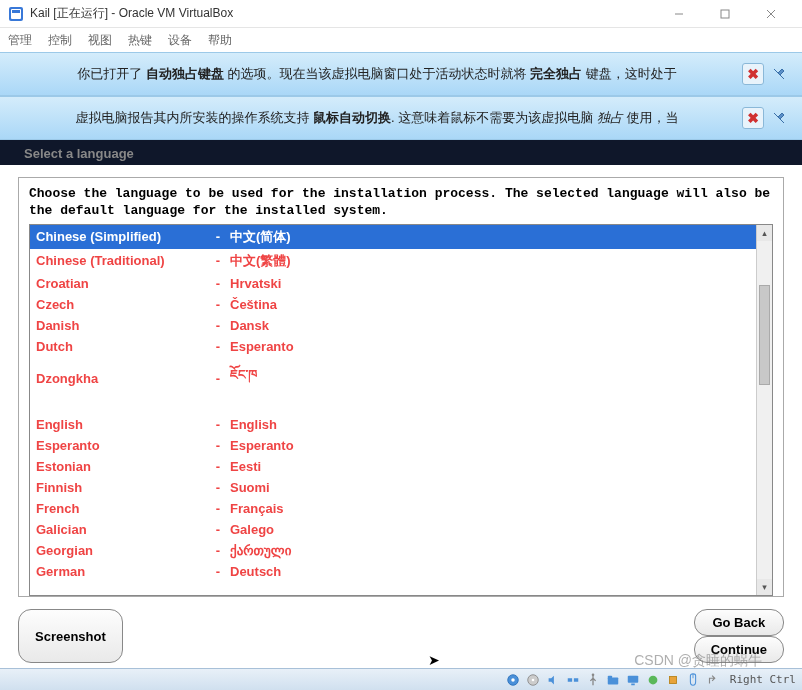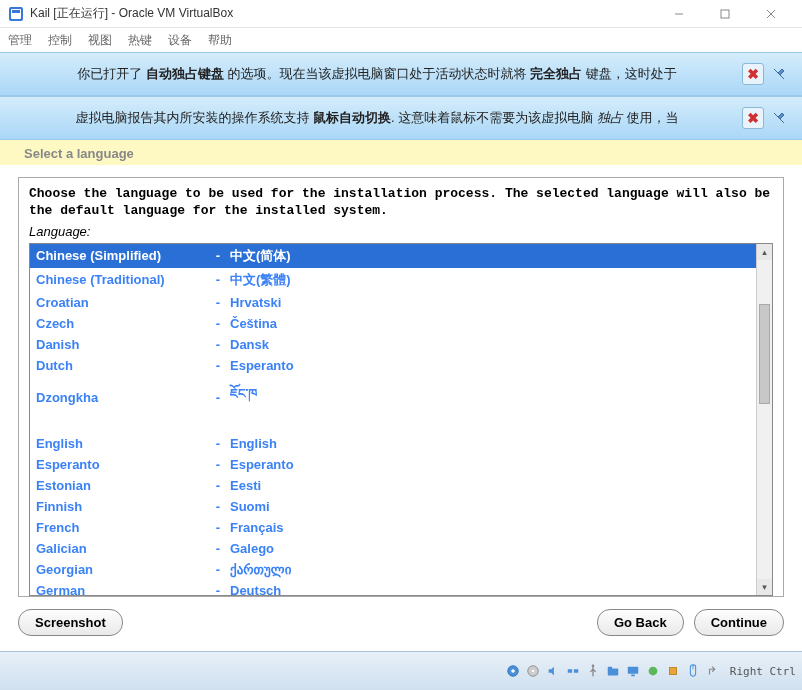--- a/index.html
+++ b/index.html
@@ -12,41 +12,41 @@
 .menubar { height: 24px; display: flex; align-items: center; padding: 0 8px; gap: 16px; color: #666; background: #fff; font-family: Liberation Serif, serif; }
 .menubar span { cursor: default; }
 .notif { background: linear-gradient(#d4ecfb, #aad7f7); border-top: 1px solid #9cc9e8; border-bottom: 1px solid #9cc9e8; padding: 10px 12px; display: flex; align-items: center; color: #222; font-size: 13px; position: relative; }
 .notif .txt { flex: 1; line-height: 1.5; text-align: center; }
 .notif .txt b { font-weight: bold; }
 .notif .txt i { font-style: italic; }
 .notif .tools { display: flex; gap: 4px; align-items: center; }
 .notif .xbtn { width: 22px; height: 22px; border: 1px solid #8ab8d8; border-radius: 3px; background: #e8f3fb; display: flex; align-items: center; justify-content: center; color: #d03030; font-weight: bold; font-size: 14px; }
 .notif .pin { width: 22px; height: 22px; display: flex; align-items: center; justify-content: center; }
 .kali-logo { position: absolute; left: 50%; top: 70px; transform: translateX(-50%); width: 120px; height: 60px; border: 2px solid #bbb; color: #bbb; font-family: monospace; font-size: 22px; font-weight: bold; letter-spacing: 4px; display: flex; align-items: center; justify-content: center; pointer-events: none; z-index: 0; opacity: 0.6; }
-.section-header { padding: 6px 24px 4px; color: #888; font-size: 13px; font-weight: bold; background: #fef9c3; }
+.section-header { padding: 6px 24px 4px; color: #888; font-size: 13px; font-weight: bold; background: #0f172a; }
 .content { padding: 12px 18px 0; }
 .panel { border: 1px solid #aaa; background: #fff; padding: 8px 10px 0; height: 420px; display: flex; flex-direction: column; }
 .instr { font-size: 13px; font-weight: bold; color: #000; line-height: 1.3; font-family: Liberation Mono, monospace; }
 .label { font-size: 13px; font-style: italic; color: #000; margin-top: 4px; }
 .listwrap { flex: 1; border: 1px solid #888; margin-top: 4px; display: flex; overflow: hidden; }
 .list { flex: 1; overflow-y: auto; background: #fff; }
-.row { display: flex; padding: 3px 6px; font-size: 13px; font-weight: bold; color: #3b82f6; align-items: center; white-space: nowrap; }
+.row { display: flex; padding: 3px 6px; font-size: 13px; font-weight: bold; color: #ef4444; align-items: center; white-space: nowrap; }
 .row.sel { background: #2a6fd6; color: #fff; }
 .row .c1 { width: 170px; }
 .row .c2 { width: 24px; text-align: center; }
 .row .c3 { flex: 1; }
 .row.gap { height: 14px; padding: 0; }
 .sb { width: 16px; background: #f0f0f0; border-left: 1px solid #ccc; position: relative; }
 .sb .up, .sb .dn { height: 16px; display: flex; align-items: center; justify-content: center; font-size: 9px; color: #555; background: #e8e8e8; }
 .sb .dn { position: absolute; bottom: 0; width: 100%; }
 .sb .thumb { position: absolute; top: 60px; left: 2px; right: 2px; height: 100px; background: #c8c8c8; border: 1px solid #aaa; }
 .btnrow { display: flex; justify-content: space-between; padding: 12px 18px; }
 .btn { border: 1px solid #888; background: linear-gradient(#fdfdfd,#e9e9e9); border-radius: 13px; padding: 5px 16px; font-size: 13px; font-weight: bold; color: #000; cursor: pointer; }
-.rightbtns { display: flex; gap: 10px; }
-.statusbar { position: absolute; bottom: 0; left: 0; right: 0; height: 39px; background: linear-gradient(#e8f0f8,#d0e0ef); border-top: 1px solid #a8c0d8; display: flex; align-items: center; justify-content: flex-end; padding: 0 6px; gap: 2px; font-size: 11px; color: #555; }
+.rightbtns { display: flex; gap: 0; flex-direction: column; }
+.statusbar { position: absolute; bottom: 0; left: 0; right: 0; height: 22px; background: linear-gradient(#e8f0f8,#d0e0ef); border-top: 1px solid #a8c0d8; display: flex; align-items: center; justify-content: flex-end; padding: 0 6px; gap: 2px; font-size: 11px; color: #555; }
 .statusbar .icn { width: 18px; height: 16px; display: flex; align-items: center; justify-content: center; }
 .statusbar .icn svg { width: 14px; height: 14px; }
 .statusbar .host { margin-left: 6px; font-family: monospace; }
 .watermark { position: absolute; right: 40px; bottom: 20px; color: rgba(120,120,120,0.6); font-size: 14px; pointer-events: none; }
 .cursor { position: absolute; bottom: 22px; left: 428px; font-size: 14px; color: #000; pointer-events: none; }
 </style>
 </head>
 <body>
 
 <div class="titlebar">
@@ -115,21 +115,20 @@
         </svg>
       </div>
   </div>
 </div>
 
 <div class="section-header">Select a language</div>
 
 <div class="content">
   <div class="panel">
     <div class="instr">Choose the language to be used for the installation process. The selected language will also be the default language for the installed system.</div>
-    <div class="label">Language:</div>
     <div class="listwrap">
       <div class="list" id="lang-list">
           <div class="row sel">
             <span class="c1">Chinese (Simplified)</span>
             <span class="c2">-</span>
             <span class="c3">中文(简体)</span>
           </div>
           <div class="row">
             <span class="c1">Chinese (Traditional)</span>
             <span class="c2">-</span>

